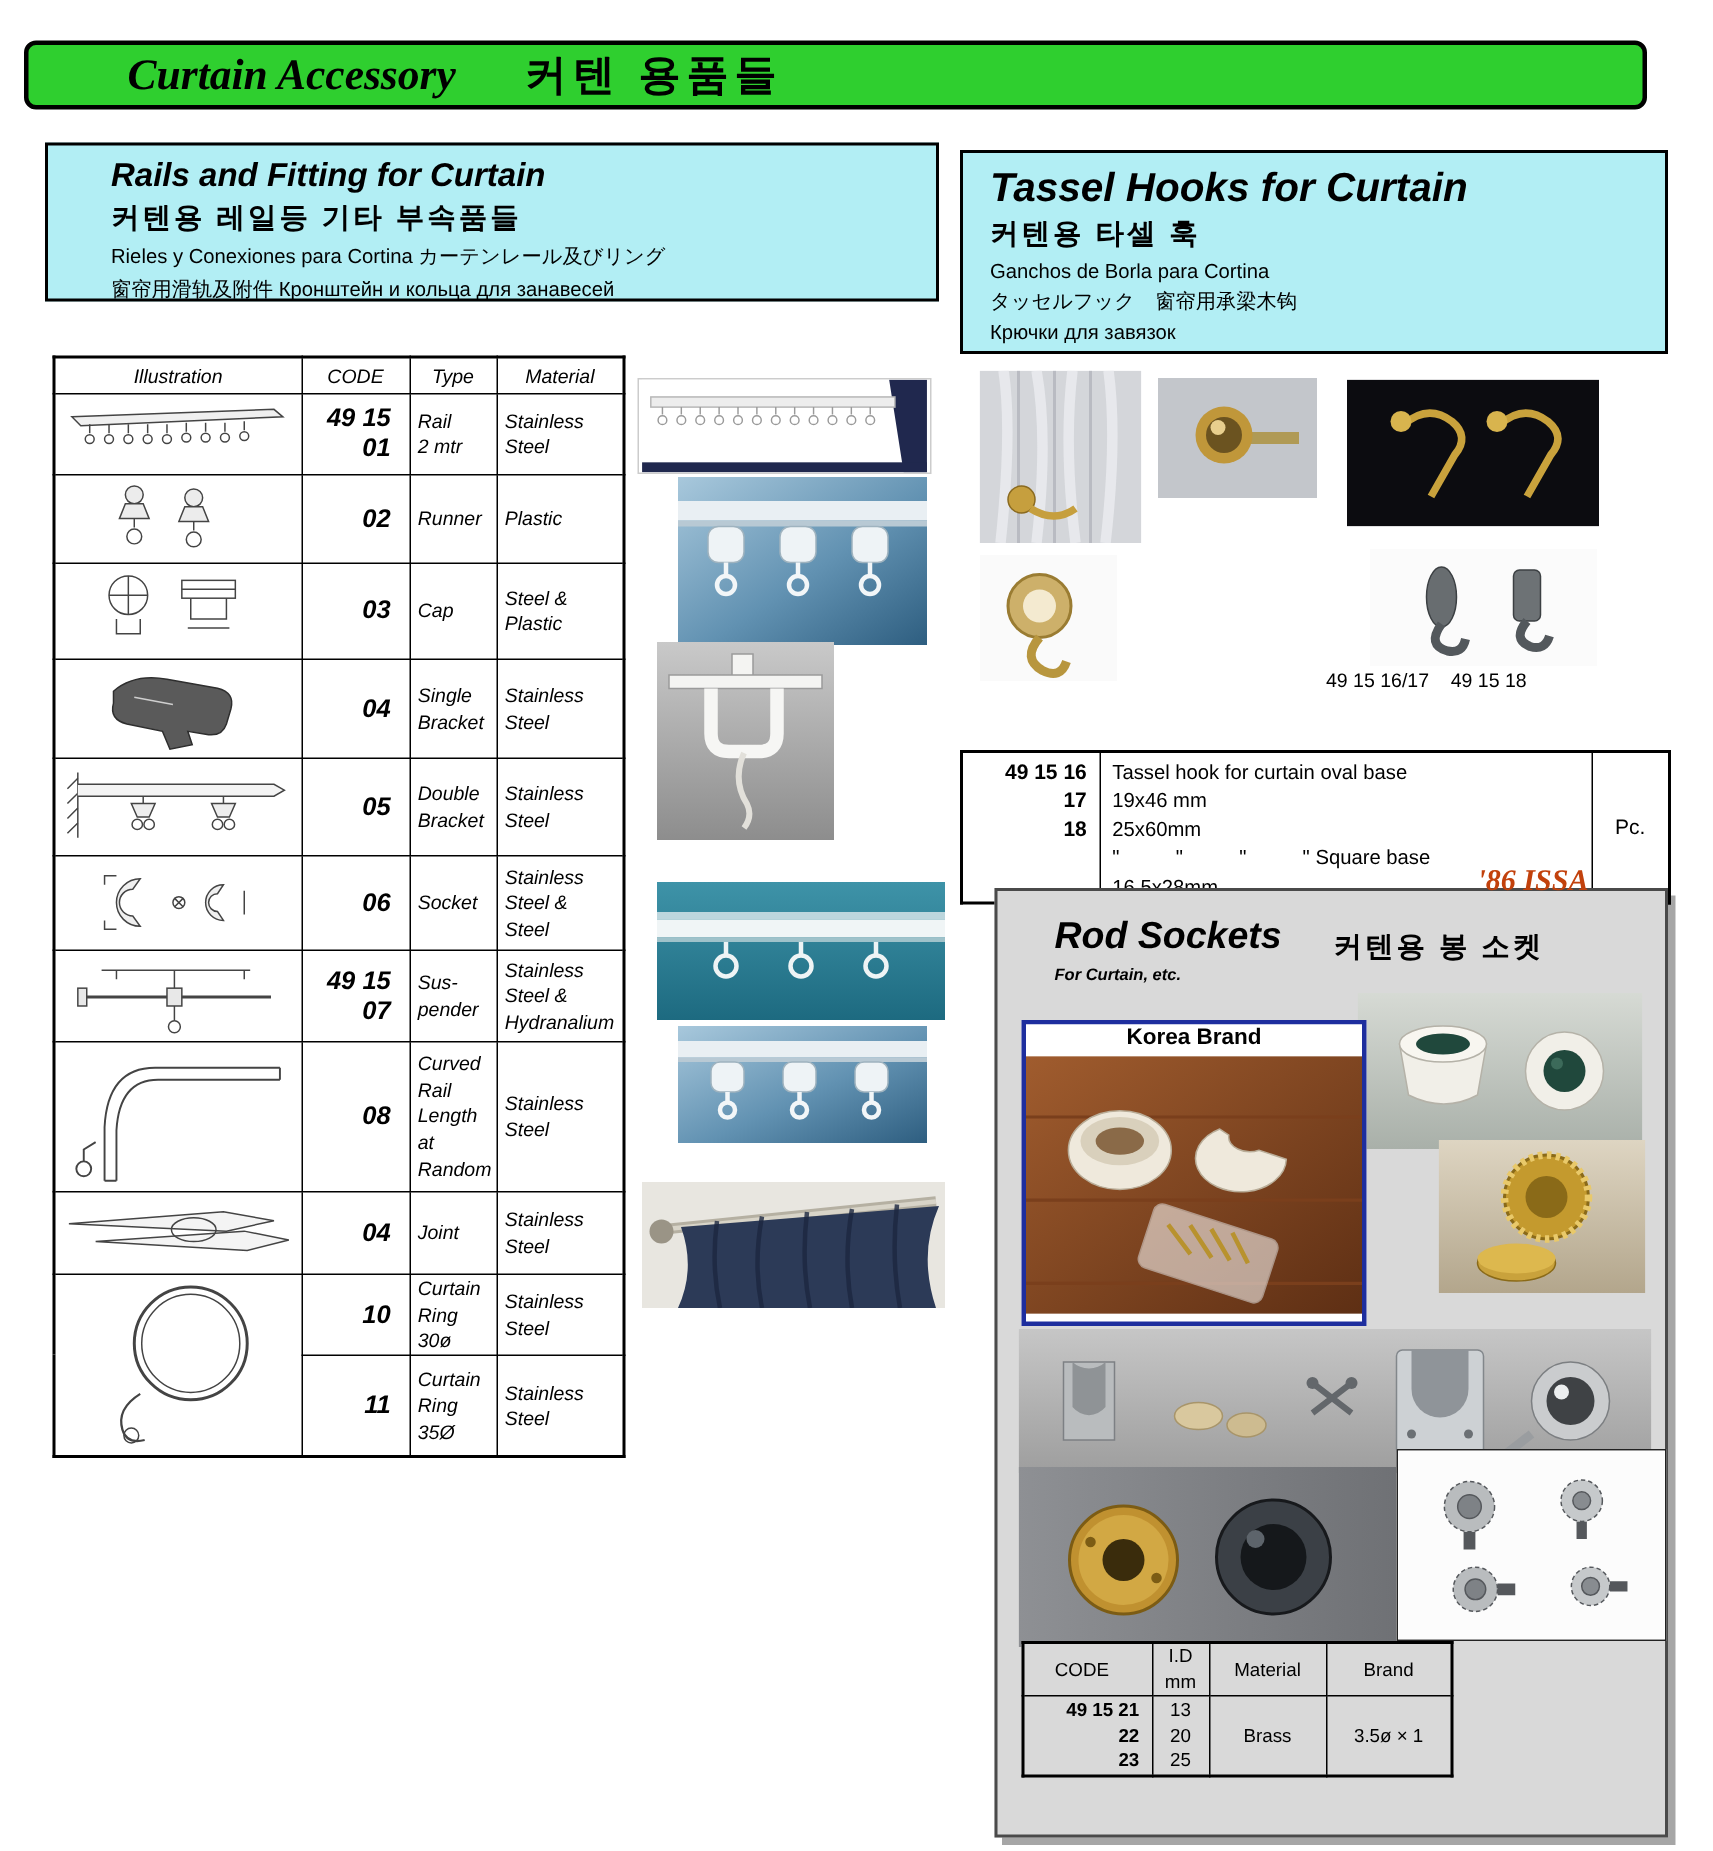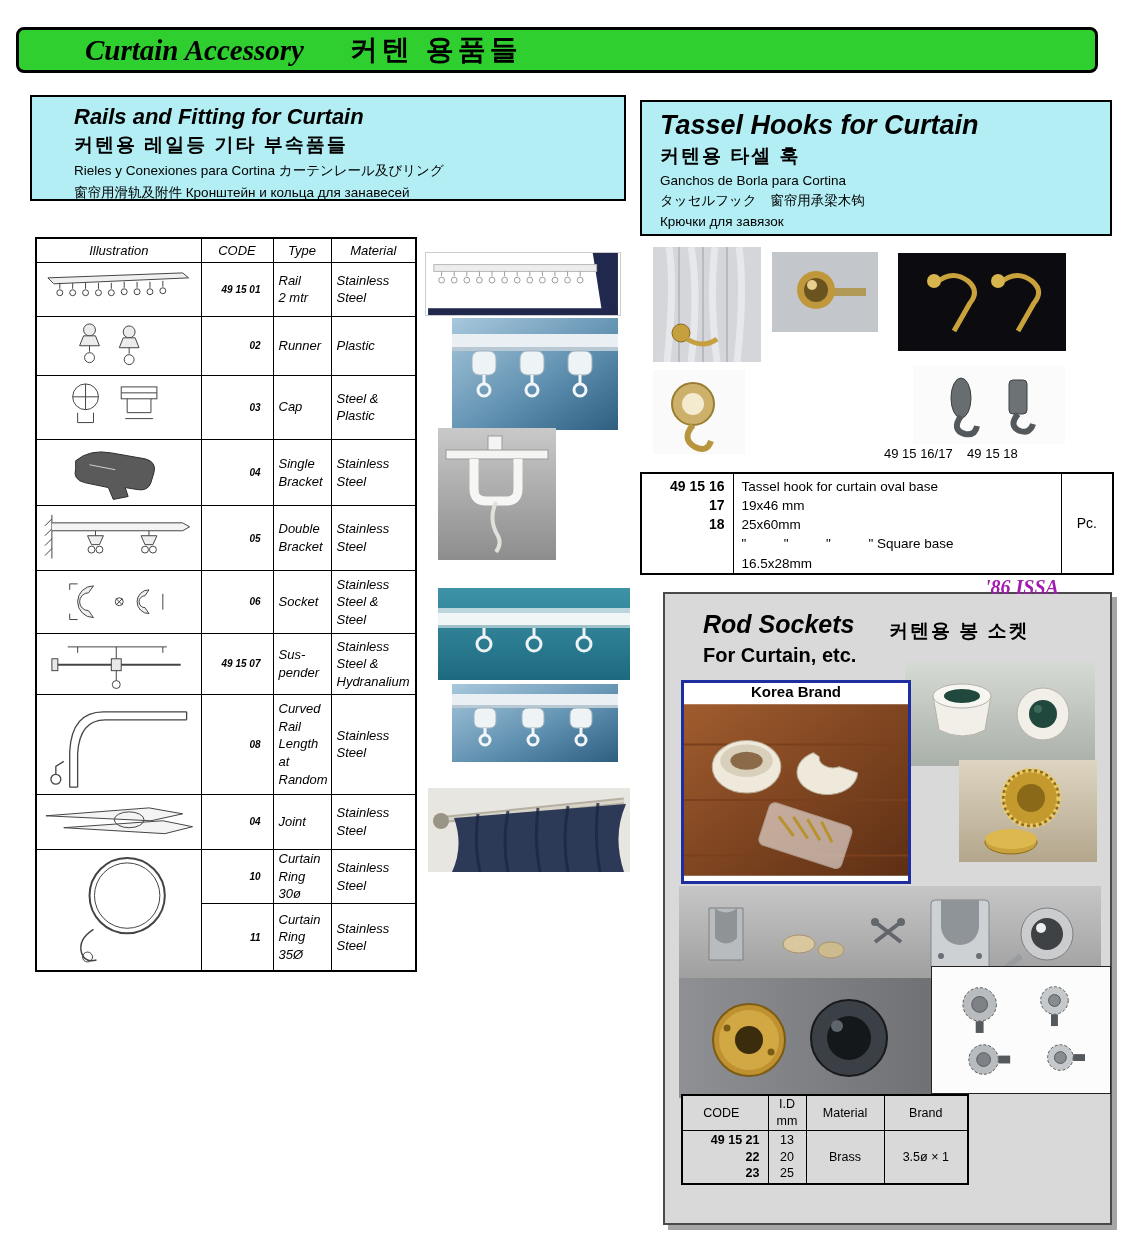--- a/index.html
+++ b/index.html
@@ -22,51 +22,51 @@
   .hb-ko { font-weight:bold; font-size:19px; margin-top:2px; letter-spacing:2px; }
   .hb-sm { font-size:13.5px; margin-top:4px; }
   .right-head .hb-sm:first-of-type { margin-top:8px; }
 
   
   table { border-collapse:collapse; table-layout:fixed; }
   .rails-table { position:absolute; left:35px; top:237px; width:380px; border:2px solid #000; }
   .rails-table th, .rails-table td { border:1px solid #000; font-size:13px; vertical-align:middle; overflow:hidden;font-style:italic; }
   .rails-table th { font-weight:normal; text-align:center; }
   .rails-table td.ill { padding:1px; }
-  .rails-table td.code { text-align:right; padding-right:12px; font-weight:bold; font-size:10px; }
+  .rails-table td.code { text-align:right; padding-right:12px; font-weight:bold; font-size:17px; }
   .rails-table td.type { text-align:left; padding-left:5px; }
   .rails-table td.mat  { text-align:left; padding-left:5px; }
   .pre { white-space:pre-line; line-height:1.35; }
   .ill svg { display:block; width:100%; height:100%; }
 
   
   .photo { position:absolute; overflow:hidden; }
   .photo svg { display:block; width:100%; height:100%; }
 
   .caption-hooks { position:absolute; left:884px; top:446px; width:200px; font-size:13px; white-space:pre; }
 
   
-  .tassel-table { position:absolute; left:640px; top:472px; width:472px; height:74px; border:2px solid #000; }
+  .tassel-table { position:absolute; left:640px; top:500px; width:472px; height:74px; border:2px solid #000; }
   .tassel-table td { border:1px solid #000; vertical-align:top; }
   .tt-codes { width:92px; text-align:right; padding:3px 8px 0 0; font-weight:bold; font-size:14px; }
   .tt-desc { width:328px; padding:3px 8px 0 8px; font-size:13.5px; }
   .tt-line { display:flex; justify-content:space-between; line-height:1.42;flex-direction:column; }
   .tt-line.right { justify-content:flex-end; }
   .quotes { white-space:pre; }
   .tt-unit { width:52px; text-align:center; vertical-align:middle !important; font-size:14px; }
 
   
   .issa { position:absolute; left:985px; top:576px; font-family:"Liberation Serif", serif;
-    font-style:italic; font-weight:bold; font-size:20px; color:#a21caf; z-index:5; }
+    font-style:italic; font-weight:bold; font-size:20px; color:#c2410c; z-index:5; }
 
   
   .rod-panel { position:absolute; left:663px; top:592px; width:449px; height:633px;
     background:var(--panel-gray,#d9d9d9); border:2px solid #4a4a4a; box-shadow:5px 5px 0 rgba(0,0,0,.35); }
   .rs-title { position:absolute; left:38px; top:16px; font-style:italic; font-weight:bold; font-size:25px; }
-  .rs-sub { position:absolute; left:38px; top:50px; font-weight:bold; font-size:20px; }
+  .rs-sub { position:absolute; left:38px; top:50px; font-style:italic; font-weight:bold; font-size:11px; }
   .rs-ko { position:absolute; left:224px; top:24px; font-weight:bold; font-size:19px; letter-spacing:2px; }
 
   .korea-box { position:absolute; left:16px; top:86px; width:230px; height:204px;
     border:3px solid var(--korea-border,#1e2e9e); background:#fff; display:flex; flex-direction:column; }
   .korea-label { height:16px; display:flex; align-items:center; justify-content:center;
     font-weight:bold; font-size:15px; background:#fff; }
   .korea-photo { flex:1; overflow:hidden; }
   .korea-photo svg { display:block; width:100%; height:100%; }
 
   .rp { position:absolute; overflow:hidden; }

